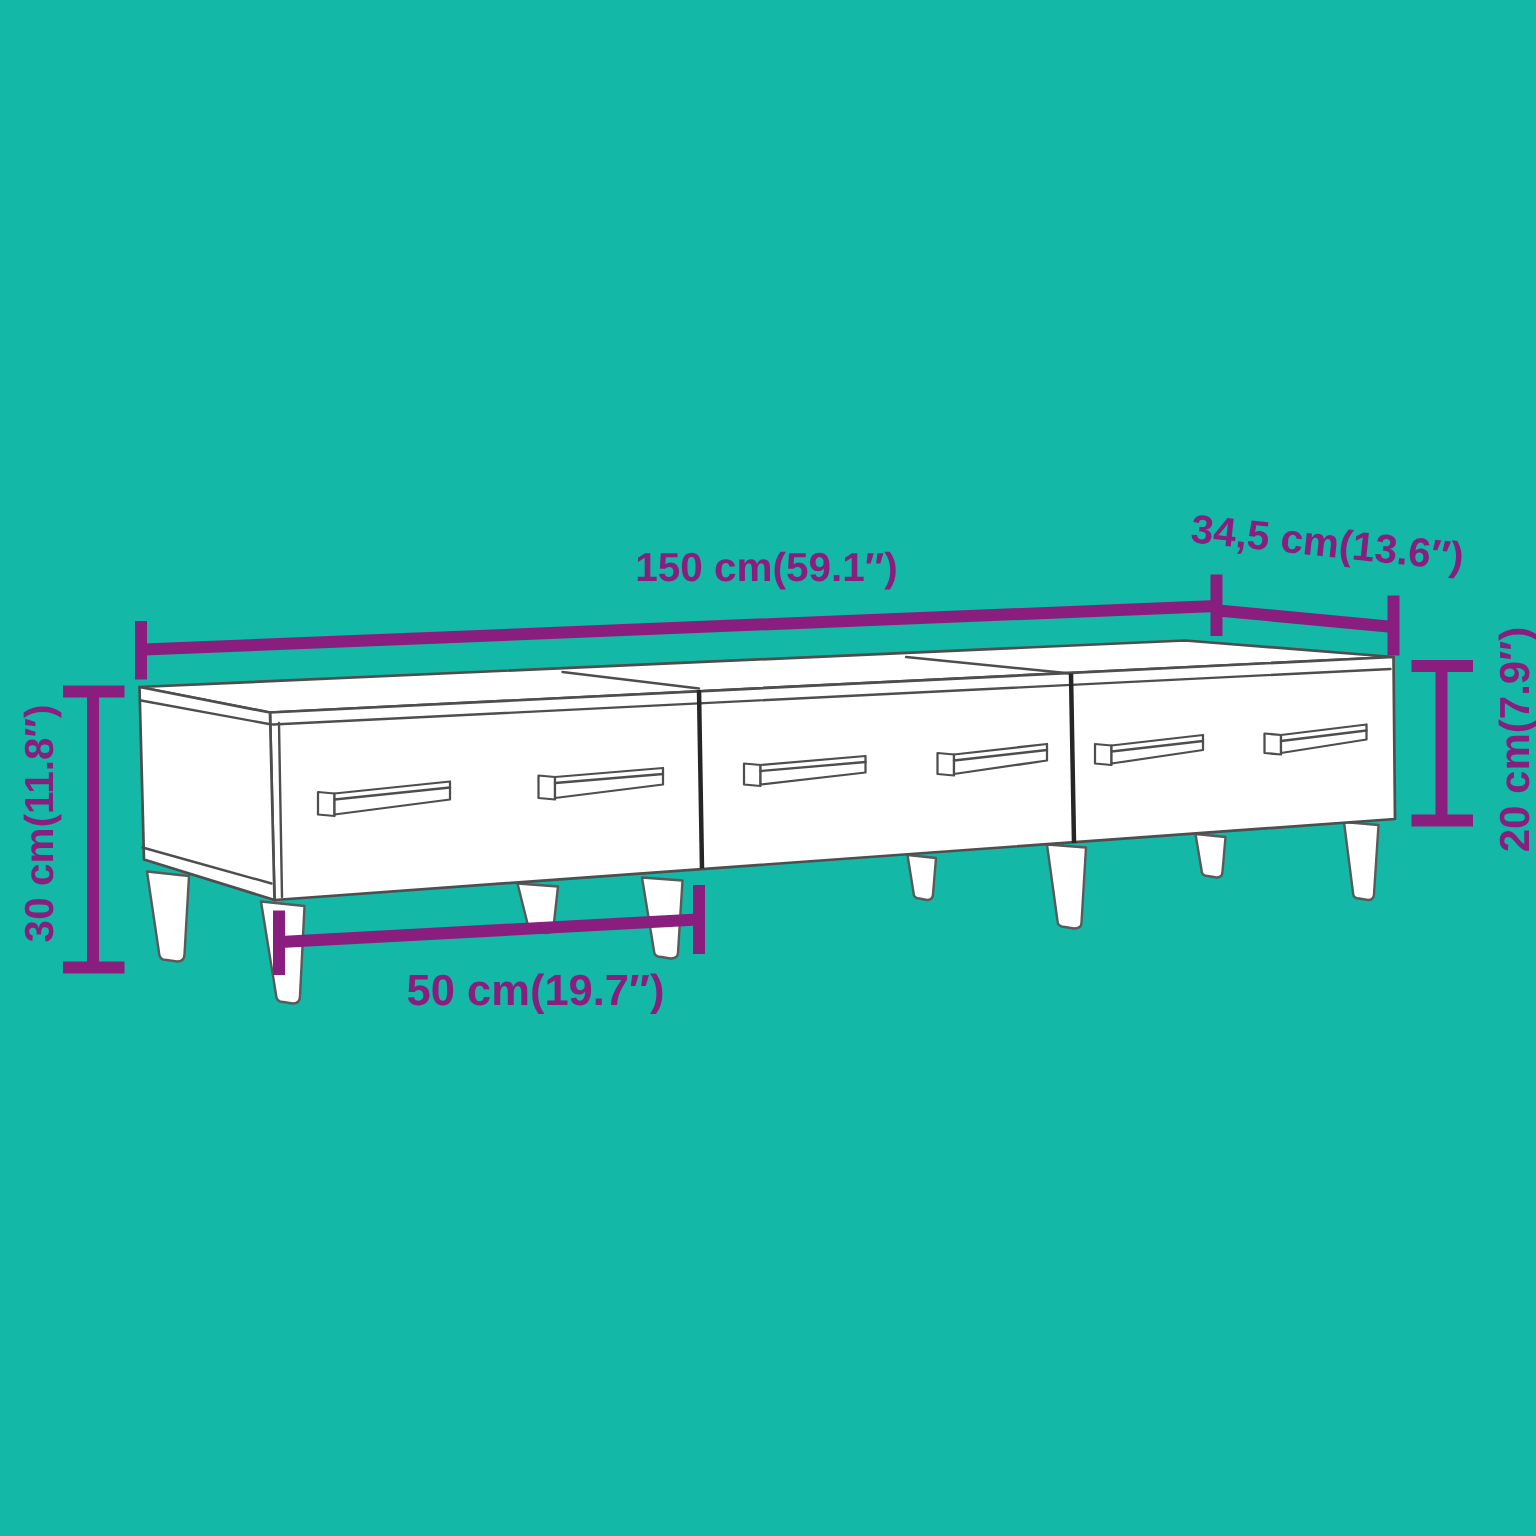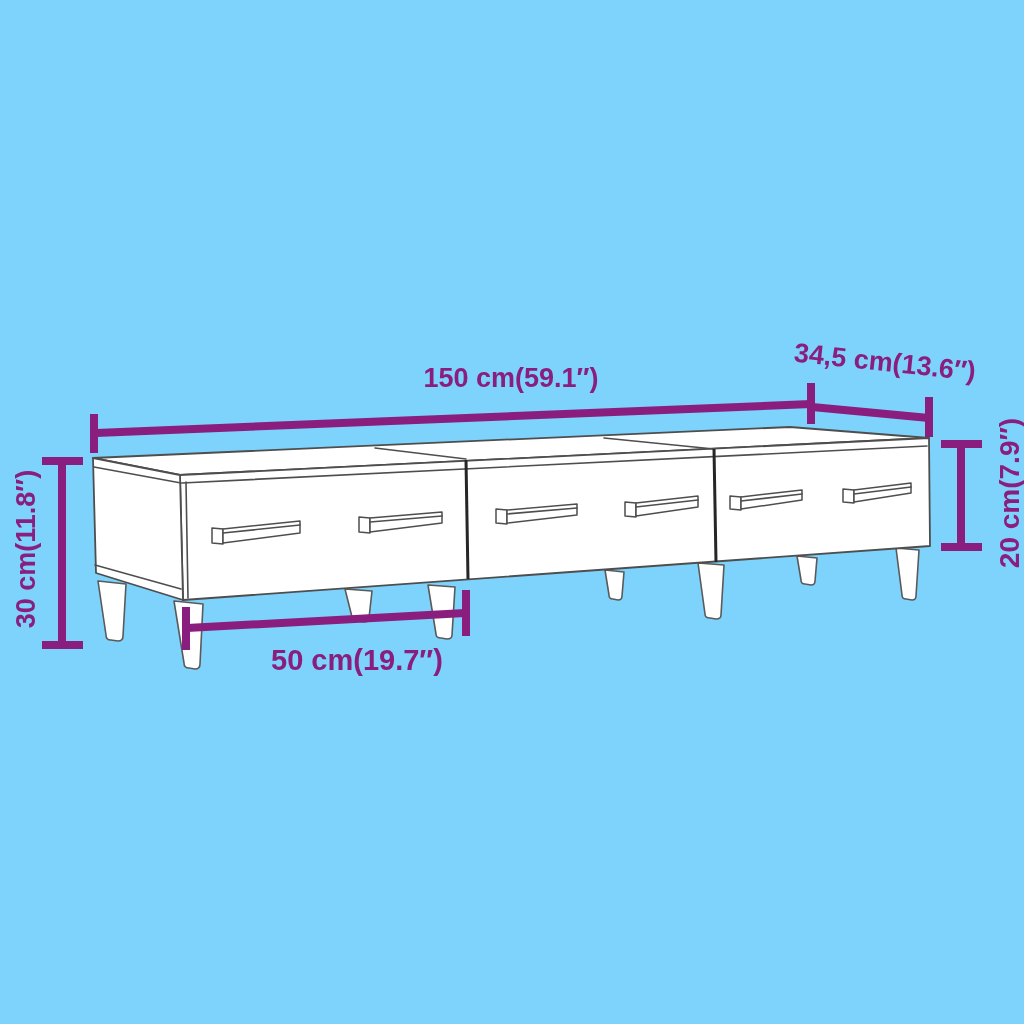--- a/index.html
+++ b/index.html
@@ -1,20 +1,20 @@
 <!DOCTYPE html>
 <html><head>
 <meta charset="utf-8">
 <style>
   html, body { margin: 0; padding: 0; background: #ffffff; }
   .stage {
     position: relative;
     width: 1024px;
     height: 1024px;
-    background: #7dd3fc;
+    background: #14b8a6;
     overflow: hidden;
     font-family: "Liberation Sans", "DejaVu Sans", sans-serif;
   }
   svg { display: block; }
   .face   { fill: #ffffff; stroke: #4e4e4e; stroke-width: 1.8; stroke-linejoin: round; }
   .edge   { fill: none;    stroke: #4e4e4e; stroke-width: 1.6; stroke-linecap: round; }
   .divider{ fill: none;    stroke: #262626; stroke-width: 3;   stroke-linecap: butt; }
   .leg    { fill: #ffffff; stroke: #5a5a5a; stroke-width: 1.6; stroke-linejoin: round; }
   .handle { fill: #ffffff; stroke: #4e4e4e; stroke-width: 1.5; stroke-linejoin: round; }
   .dim    { fill: none;    stroke: #8a1e7e; stroke-width: 8;   stroke-linecap: butt; }

